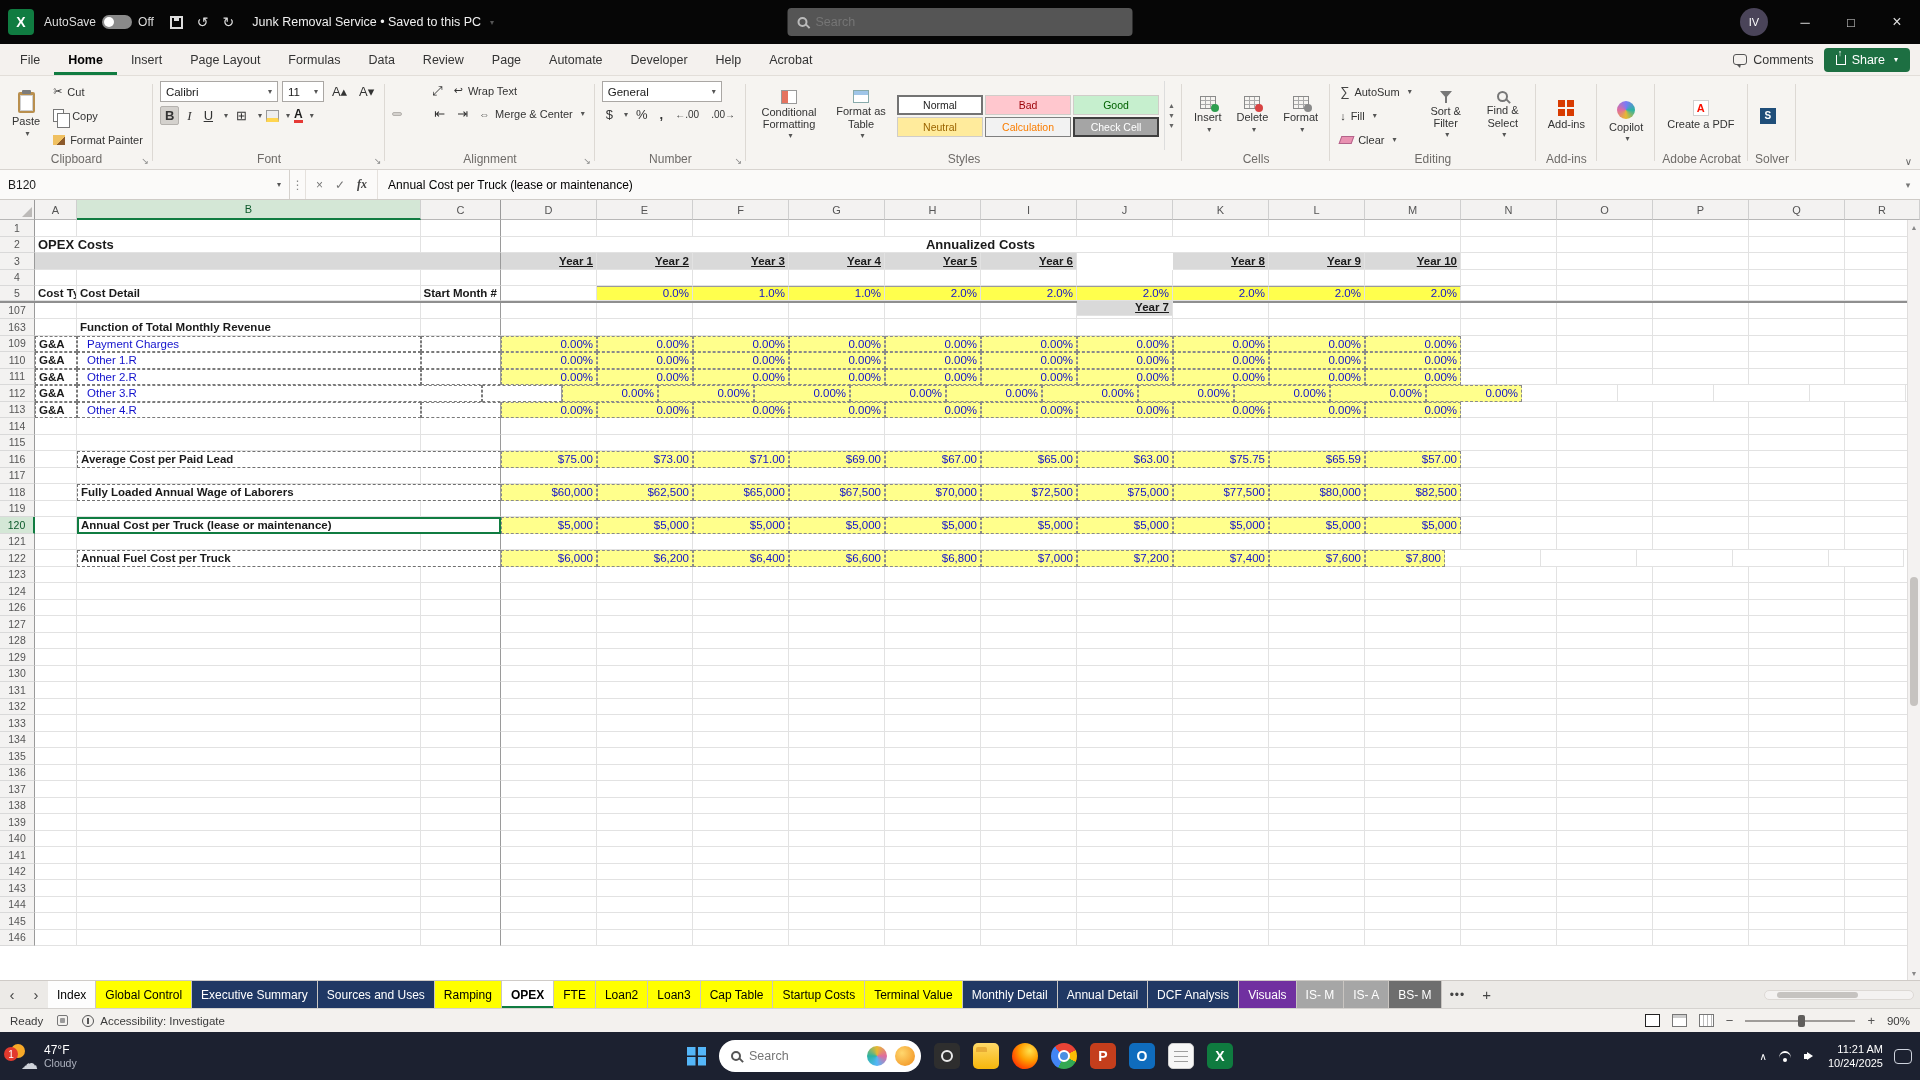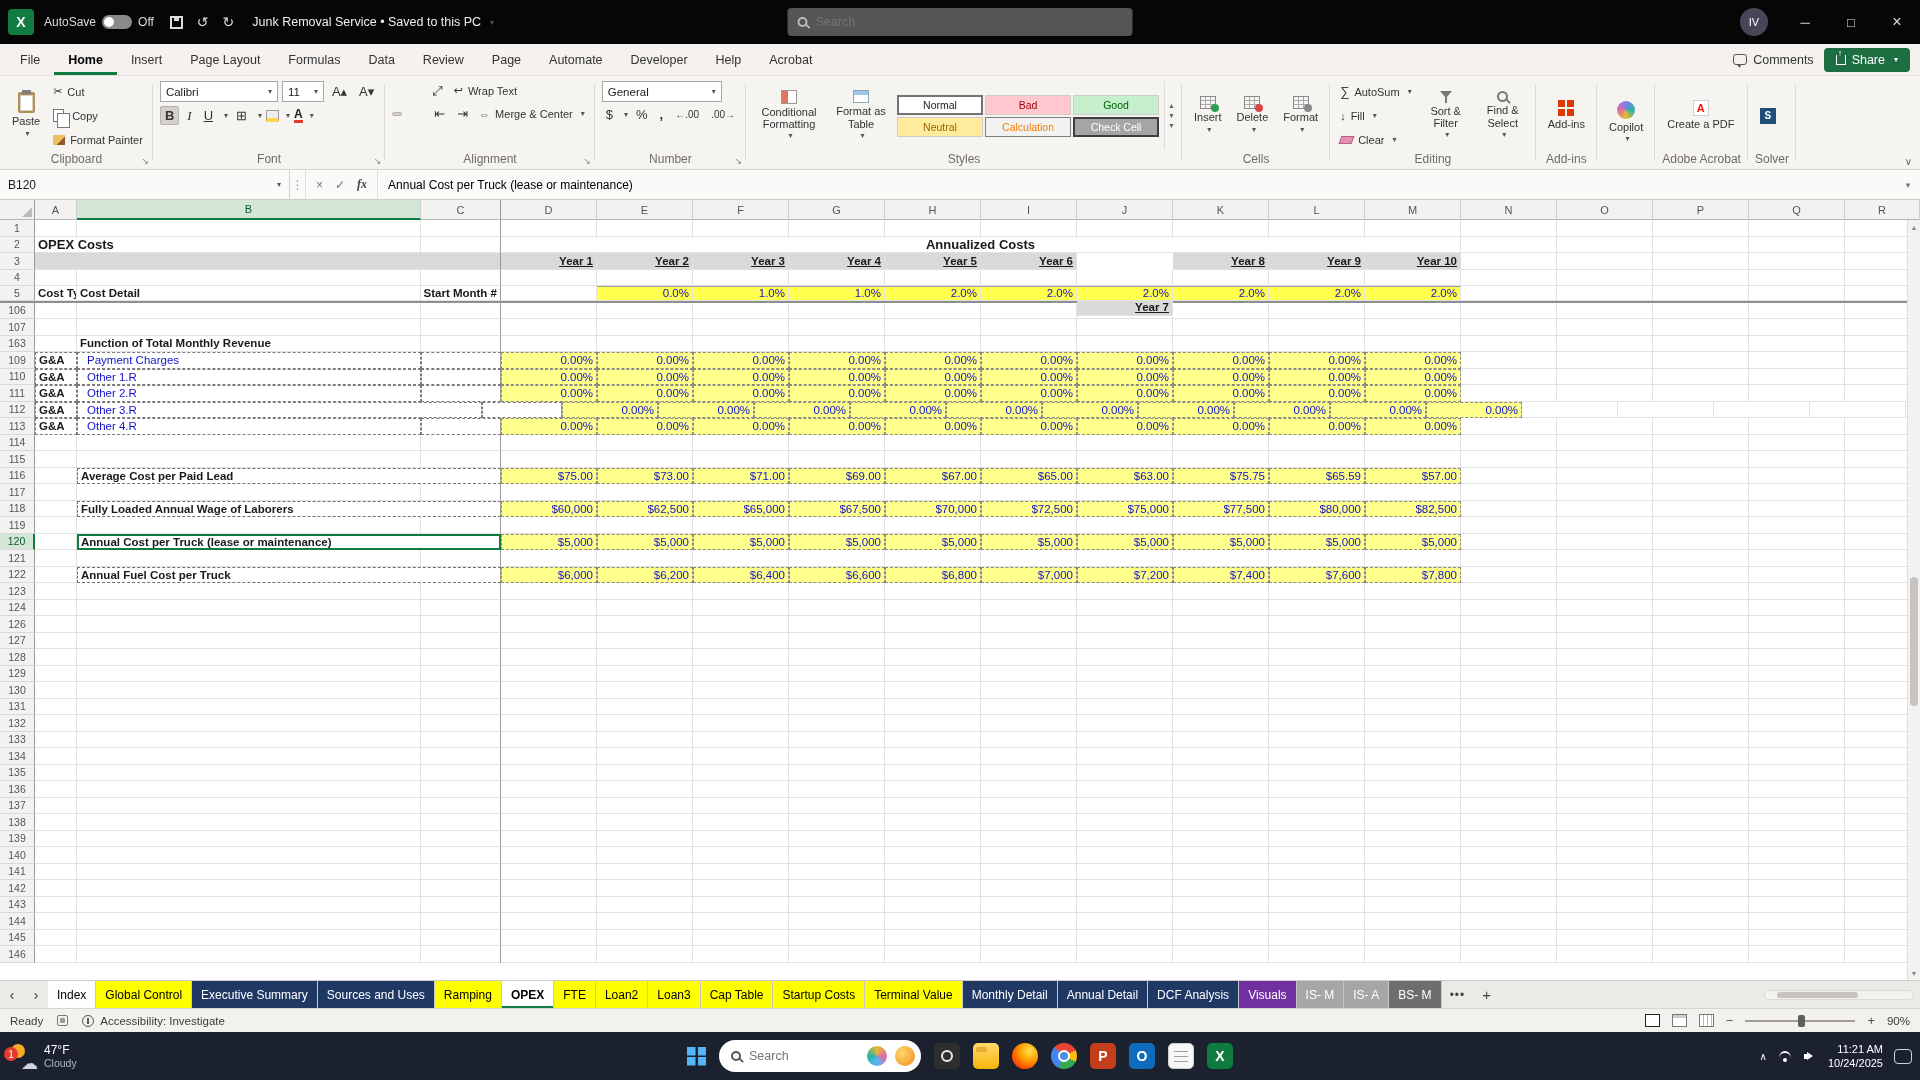--- a/index.html
+++ b/index.html
@@ -625,41 +625,20 @@
       <div class="c y5" style="width: 96px;">2.0%</div>
       <div class="c y5" style="width: 96px;">2.0%</div>
       <div class="c y5" style="width: 96px;">2.0%</div>
       <div class="c" style="width: 96px;"></div>
       <div class="c" style="width: 96px;"></div>
       <div class="c" style="width: 96px;"></div>
       <div class="c" style="width: 96px;"></div>
       <div class="c" style="width: 75px;"></div>
     </div>
     <div class="grow">
-      <div class="rh">106</div>
-      <div class="c" style="width: 42px;"></div>
-      <div class="c" style="width: 344px;"></div>
-      <div class="c frzc" style="width: 80px;"></div>
-      <div class="c" style="width: 96px;"></div>
-      <div class="c" style="width: 96px;"></div>
-      <div class="c" style="width: 96px;"></div>
-      <div class="c" style="width: 96px;"></div>
-      <div class="c" style="width: 96px;"></div>
-      <div class="c" style="width: 96px;"></div>
-      <div class="c" style="width: 96px;"></div>
-      <div class="c" style="width: 96px;"></div>
-      <div class="c" style="width: 96px;"></div>
-      <div class="c" style="width: 96px;"></div>
-      <div class="c" style="width: 96px;"></div>
-      <div class="c" style="width: 96px;"></div>
-      <div class="c" style="width: 96px;"></div>
-      <div class="c" style="width: 96px;"></div>
-      <div class="c" style="width: 75px;"></div>
-    </div>
-    <div class="grow">
       <div class="rh">107</div>
       <div class="c" style="width: 42px;"></div>
       <div class="c" style="width: 344px;"></div>
       <div class="c frzc" style="width: 80px;"></div>
       <div class="c" style="width: 96px;"></div>
       <div class="c" style="width: 96px;"></div>
       <div class="c" style="width: 96px;"></div>
       <div class="c" style="width: 96px;"></div>
       <div class="c" style="width: 96px;"></div>
       <div class="c" style="width: 96px;"></div>
@@ -970,21 +949,21 @@
       <div class="c lbl frzc" style="width: 424px;">Annual Fuel Cost per Truck</div>
       <div class="c val" style="width: 96px;">$6,000</div>
       <div class="c val" style="width: 96px;">$6,200</div>
       <div class="c val" style="width: 96px;">$6,400</div>
       <div class="c val" style="width: 96px;">$6,600</div>
       <div class="c val" style="width: 96px;">$6,800</div>
       <div class="c val" style="width: 96px;">$7,000</div>
       <div class="c val" style="width: 96px;">$7,200</div>
       <div class="c val" style="width: 96px;">$7,400</div>
       <div class="c val" style="width: 96px;">$7,600</div>
-      <div class="c val" style="width: 96px;">$7,800</div>
+      <div class="c val" style="width: 80px;">$7,800</div>
       <div class="c" style="width: 96px;"></div>
       <div class="c" style="width: 96px;"></div>
       <div class="c" style="width: 96px;"></div>
       <div class="c" style="width: 96px;"></div>
       <div class="c" style="width: 75px;"></div>
     </div>
     <div class="grow">
       <div class="rh">123</div>
       <div class="c" style="width: 42px;"></div>
       <div class="c" style="width: 344px;"></div>

